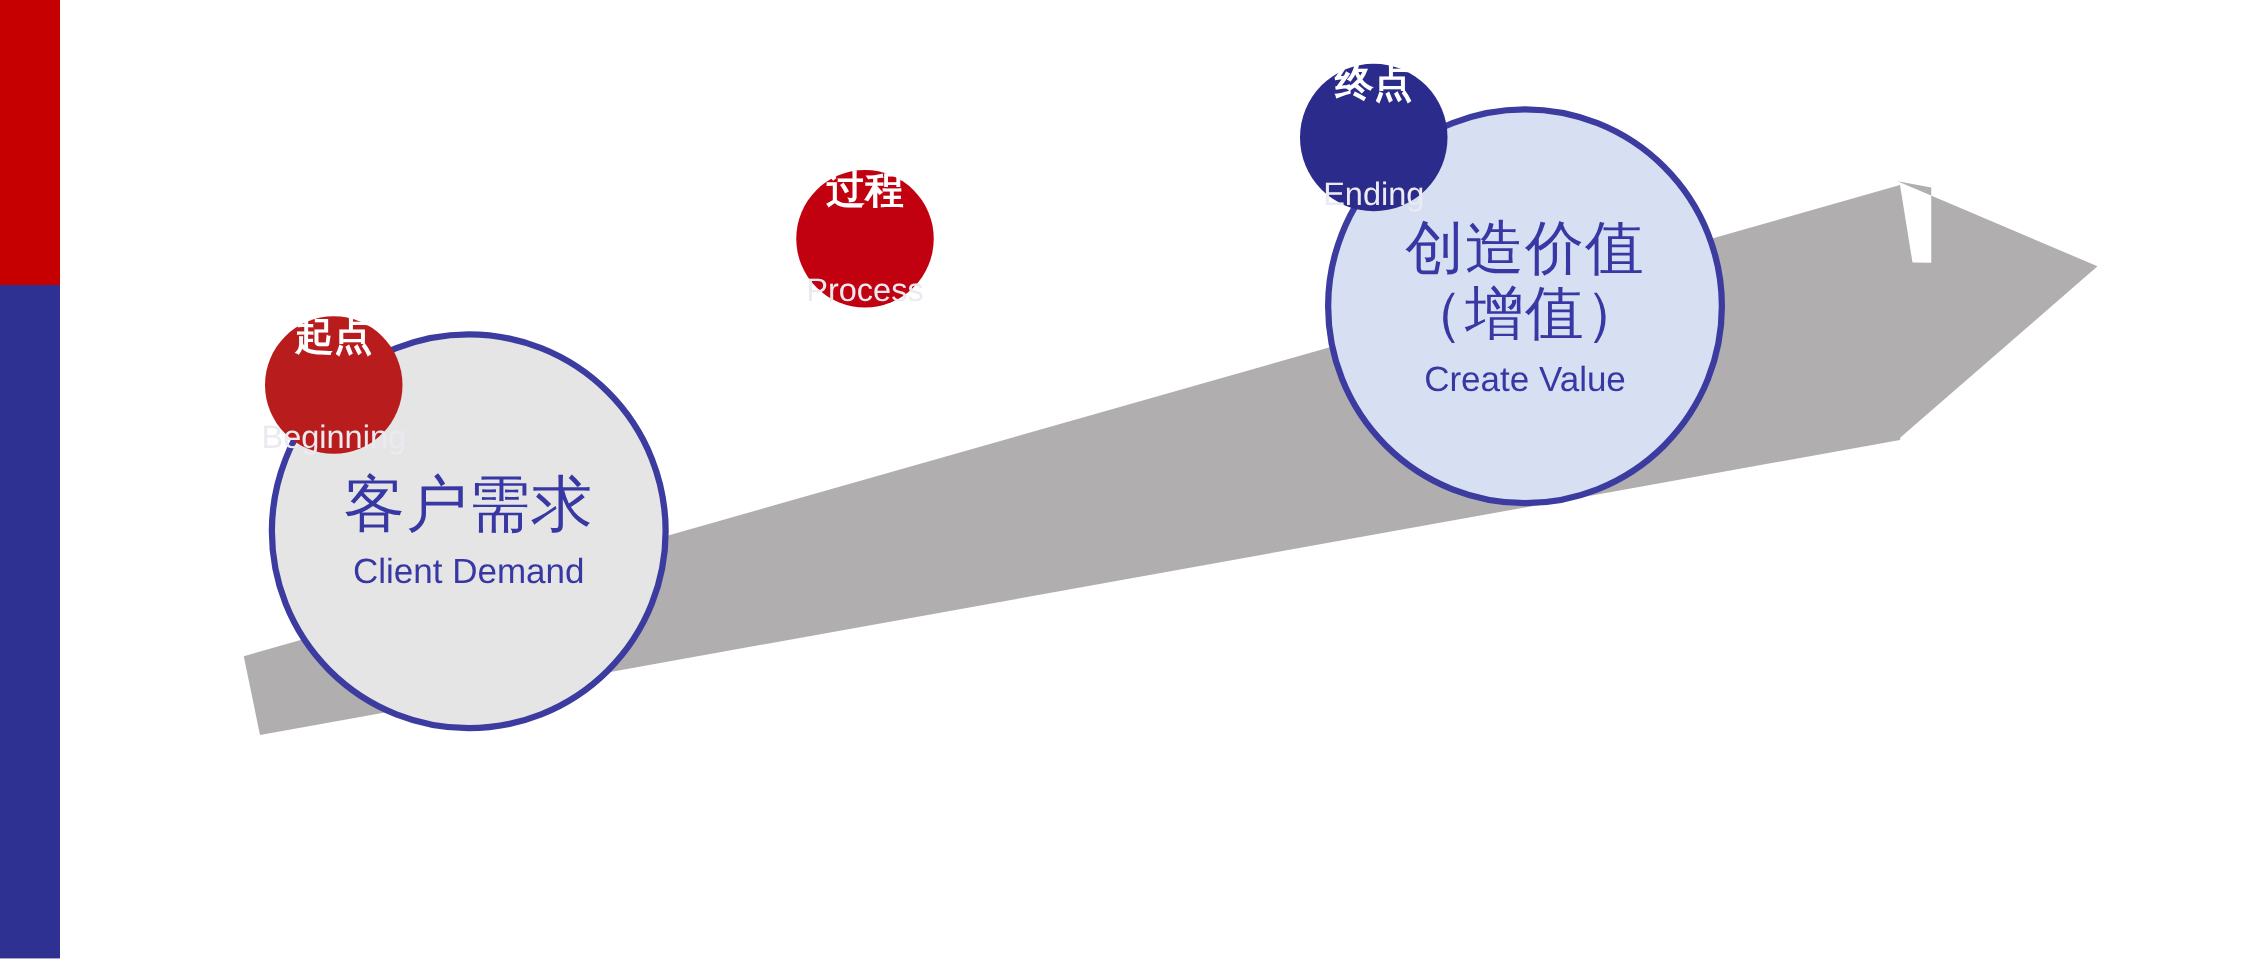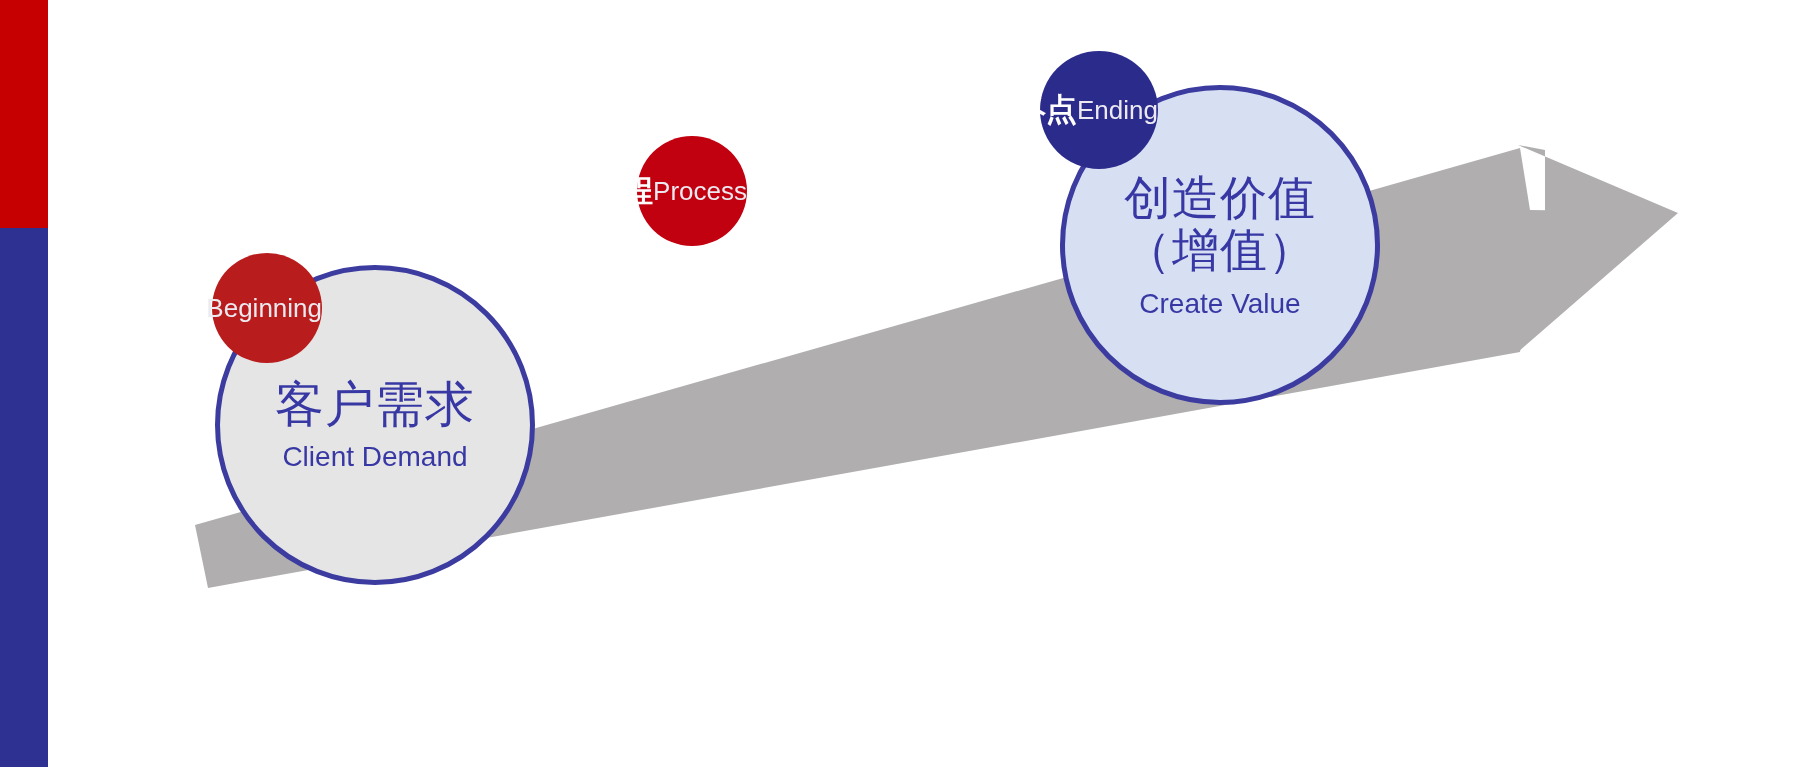--- a/index.html
+++ b/index.html
@@ -92,23 +92,23 @@
   .node.blue .node-cn,
   .node.blue .node-en { color: #3838a5; }
   .node.red  .node-cn,
   .node.red  .node-en { color: #cc0505; }
 
   
   .badge {
     position: absolute;
     border-radius: 50%;
     display: flex;
-    flex-direction: row;
+    flex-direction: column;
     align-items: center;
-    justify-content: flex-end;
+    justify-content: space-between;
     text-align: center;
     line-height: 1.02;
     z-index: 5;
   }
   .badge.navy { background: #2b2b8c; }
   .badge.crimson { background: #c10010; }
   .badge-cn {
     color: #ffffff;
     font-size: 31px;
     font-weight: bold;

